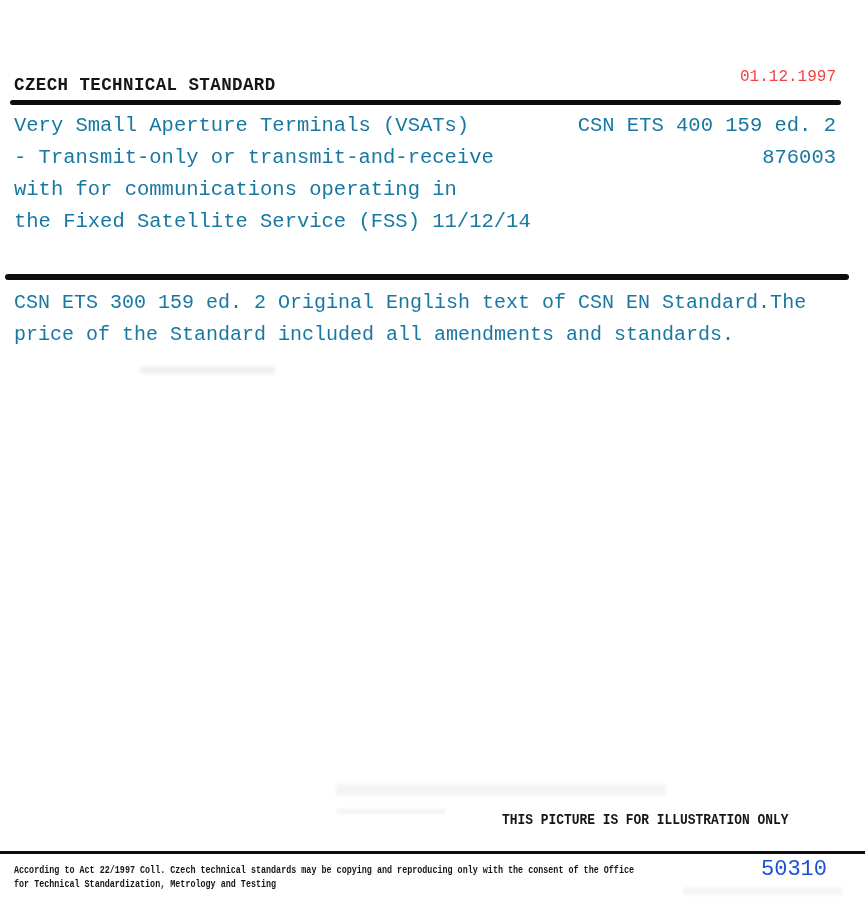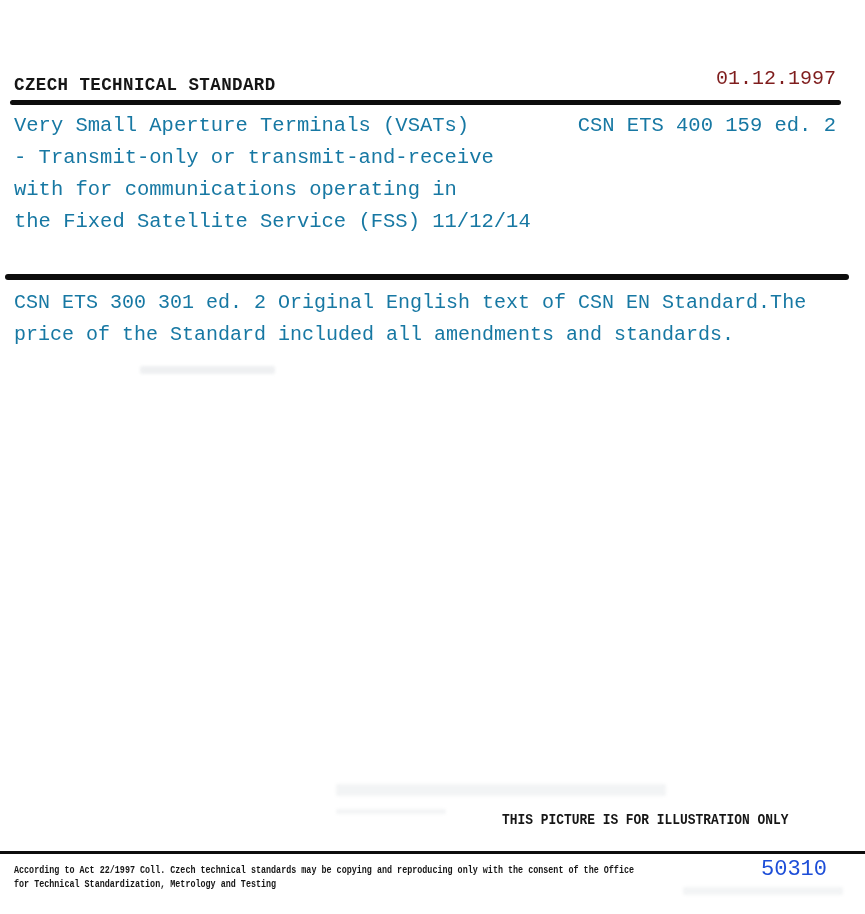--- a/index.html
+++ b/index.html
@@ -20,23 +20,23 @@
     left: 14px; top: 75px;
     font-size: 17.5px;
     font-weight: bold;
     letter-spacing: 0.4px;
     color: #161616;
     white-space: nowrap;
   }
   .header-date {
     position: absolute;
     right: 29px; top: 69px;
-    font-size: 20px;
+    font-size: 16px;
     line-height: 1;
-    color: #7f1d1d;
+    color: #ef4444;
     white-space: nowrap;
   }
 
   
   .rule-1 {
     position: absolute;
     left: 10px; top: 100px;
     width: 831px; height: 5px;
     background: #0d0d0d;
     border-radius: 3px;
@@ -142,26 +142,27 @@
 
   <div class="std-title">
     <div>Very Small Aperture Terminals (VSATs)</div>
     <div>- Transmit-only or transmit-and-receive</div>
     <div>with for communications operating in</div>
     <div>the Fixed Satellite Service (FSS) 11/12/14</div>
   </div>
 
   <div class="std-ref">
     <div>CSN ETS 400 159 ed. 2</div>
+    <div>876003</div>
   </div>
 
   <div class="rule-2"></div>
 
   <div class="std-desc">
-    <div>CSN ETS 300 301 ed. 2 Original English text of CSN EN Standard.The</div>
+    <div>CSN ETS 300 159 ed. 2 Original English text of CSN EN Standard.The</div>
     <div>price of the Standard included all amendments and standards.</div>
   </div>
 
   <div class="ghost ghost-1"></div>
   <div class="ghost ghost-2"></div>
   <div class="ghost ghost-3"></div>
   <div class="ghost ghost-4"></div>
 
   <div class="illustration-note">THIS PICTURE IS FOR ILLUSTRATION ONLY</div>
 

